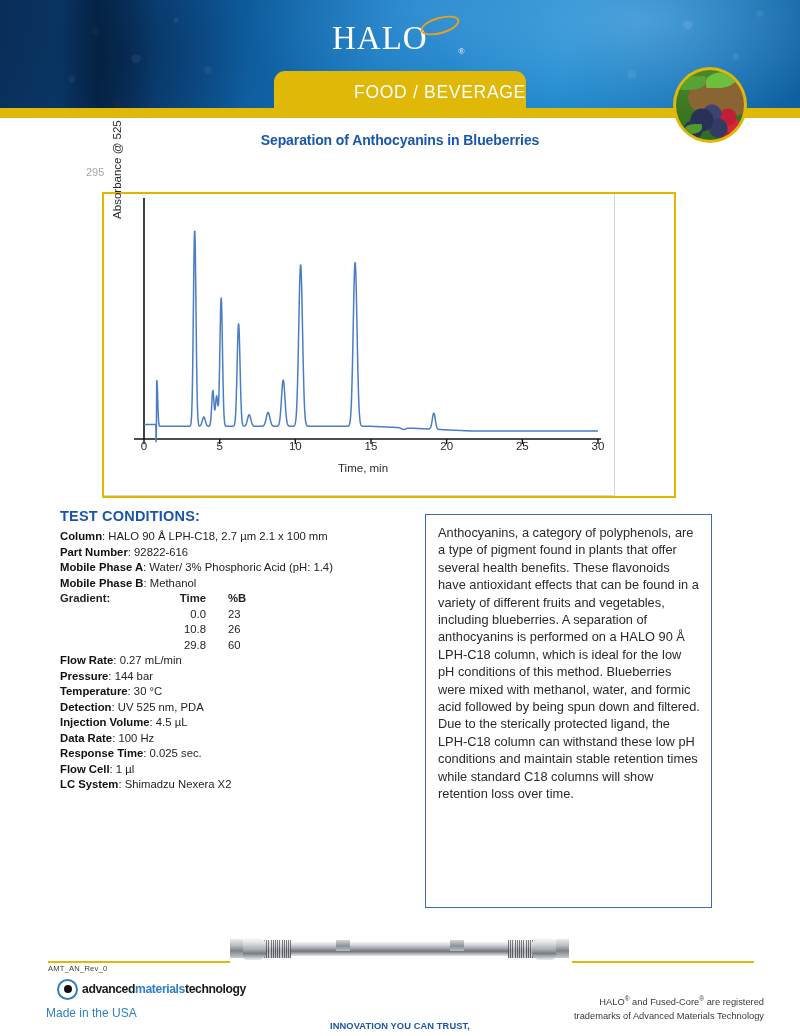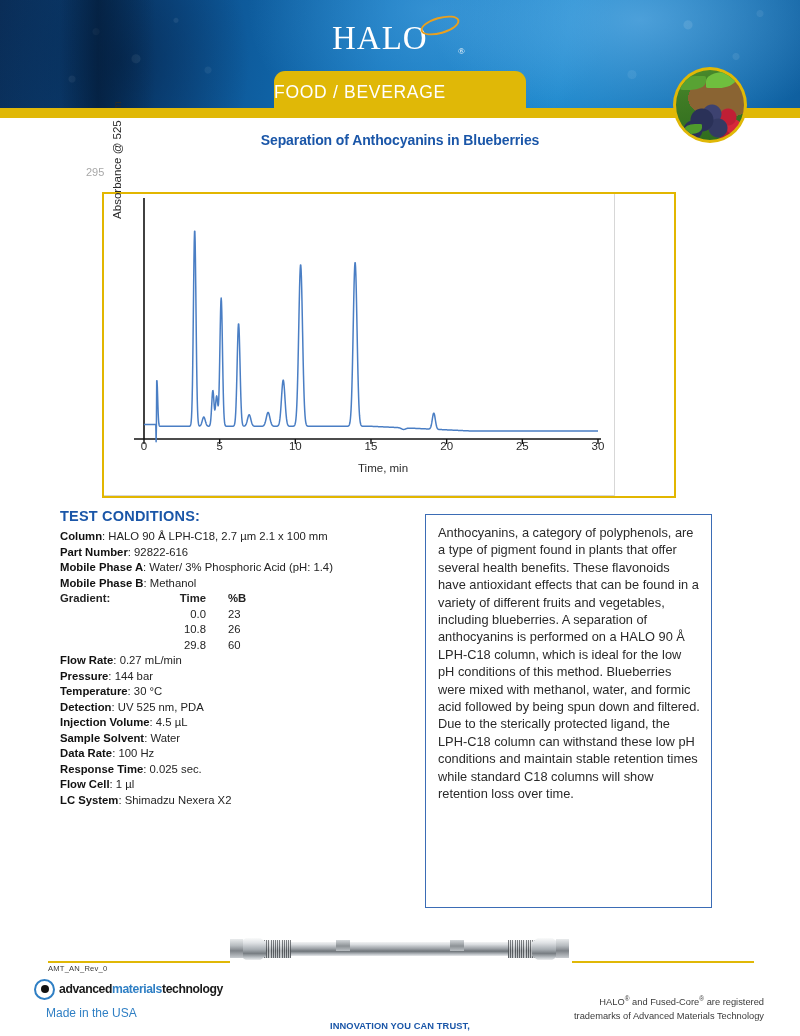--- a/index.html
+++ b/index.html
@@ -70,21 +70,21 @@
     position: absolute; left: 126px; top: 30px;
     font-family: "Liberation Serif", serif;
     font-size: 9px; color: #ffffff;
   }
 
   #category-tab {
     position: absolute; left: 274px; top: 71px;
     width: 252px; height: 42px;
     background: #e0b807;
     border-radius: 11px 11px 0 0;
-    display: flex; align-items: center; justify-content: flex-start;
+    display: flex; align-items: center; justify-content: flex-end;
     z-index: 4;
   }
   #category-tab span {
     color: #ffffff; font-size: 17.5px; letter-spacing: .7px;
   }
   #yellow-bar {
     position: absolute; left: 0; top: 108px;
     width: 800px; height: 10px;
     background: #e0b807;
     z-index: 3;
@@ -147,21 +147,21 @@
     left: 7px; top: 46px;
     width: 160px;
     transform: rotate(-90deg);
     transform-origin: left top;
     font-size: 11.5px; color: #2b2b2b;
     text-align: center;
     white-space: nowrap;
   }
   #xlabel {
     position: absolute; left: 180px; top: 268px;
-    font-size: 11.5px; color: #2b2b2b; margin-left: 20px;
+    font-size: 11.5px; color: #2b2b2b;
   }
   .xtick-label {
     position: absolute; top: 246px;
     font-size: 11.5px; color: #2b2b2b;
     transform: translateX(-50%);
   }
 
   
   #conditions {
     position: absolute; left: 60px; top: 508px;
@@ -236,21 +236,21 @@
   }
   #footer-line-right {
     position: absolute; left: 572px; top: 961px;
     width: 182px; height: 2px; background: #e0b807;
   }
   #rev-code {
     position: absolute; left: 48px; top: 964px;
     font-size: 7.6px; color: #3a3a3a; letter-spacing: .2px;
   }
   #amt-logo {
-    position: absolute; left: 34px; top: 979px;
+    position: absolute; left: 57px; top: 979px;
     width: 170px; height: 20px;
     display: flex; align-items: center;
   }
   #amt-mark {
     position: relative; width: 21px; height: 21px; flex: 0 0 21px;
   }
   #amt-mark .ring {
     position: absolute; inset: 0;
     border: 2.5px solid #2f7fc4; border-radius: 50%;
   }
@@ -373,21 +373,20 @@
           <span class="grad-time">29.8</span>
           <span class="grad-pct">60</span>
         </div>
       </div>
     <div id="cond-rows-2">
         <div class="cond-row"><b>Flow Rate</b><span>: 0.27 mL/min</span></div>
         <div class="cond-row"><b>Pressure</b><span>: 144 bar</span></div>
         <div class="cond-row"><b>Temperature</b><span>: 30 °C</span></div>
         <div class="cond-row"><b>Detection</b><span>: UV 525 nm, PDA</span></div>
         <div class="cond-row"><b>Injection Volume</b><span>: 4.5 µL</span></div>
-        <div class="cond-row"><b>Sample Solvent</b><span>: Water</span></div>
         <div class="cond-row"><b>Data Rate</b><span>: 100 Hz</span></div>
         <div class="cond-row"><b>Response Time</b><span>: 0.025 sec.</span></div>
         <div class="cond-row"><b>Flow Cell</b><span>: 1 µl</span></div>
         <div class="cond-row"><b>LC System</b><span>: Shimadzu Nexera X2</span></div>
       </div>
   </div>
 
   <div id="description">
     <p>Anthocyanins, a category of polyphenols, are a type of pigment found in plants that offer several health benefits. These flavonoids have antioxidant effects that can be found in a variety of different fruits and vegetables, including blueberries. A separation of anthocyanins is performed on a HALO 90 Å LPH-C18 column, which is ideal for the low pH conditions of this method. Blueberries were mixed with methanol, water, and formic acid followed by being spun down and filtered. Due to the sterically protected ligand, the LPH-C18 column can withstand these low pH conditions and maintain stable retention times while standard C18 columns will show retention loss over time.</p>
   </div>

